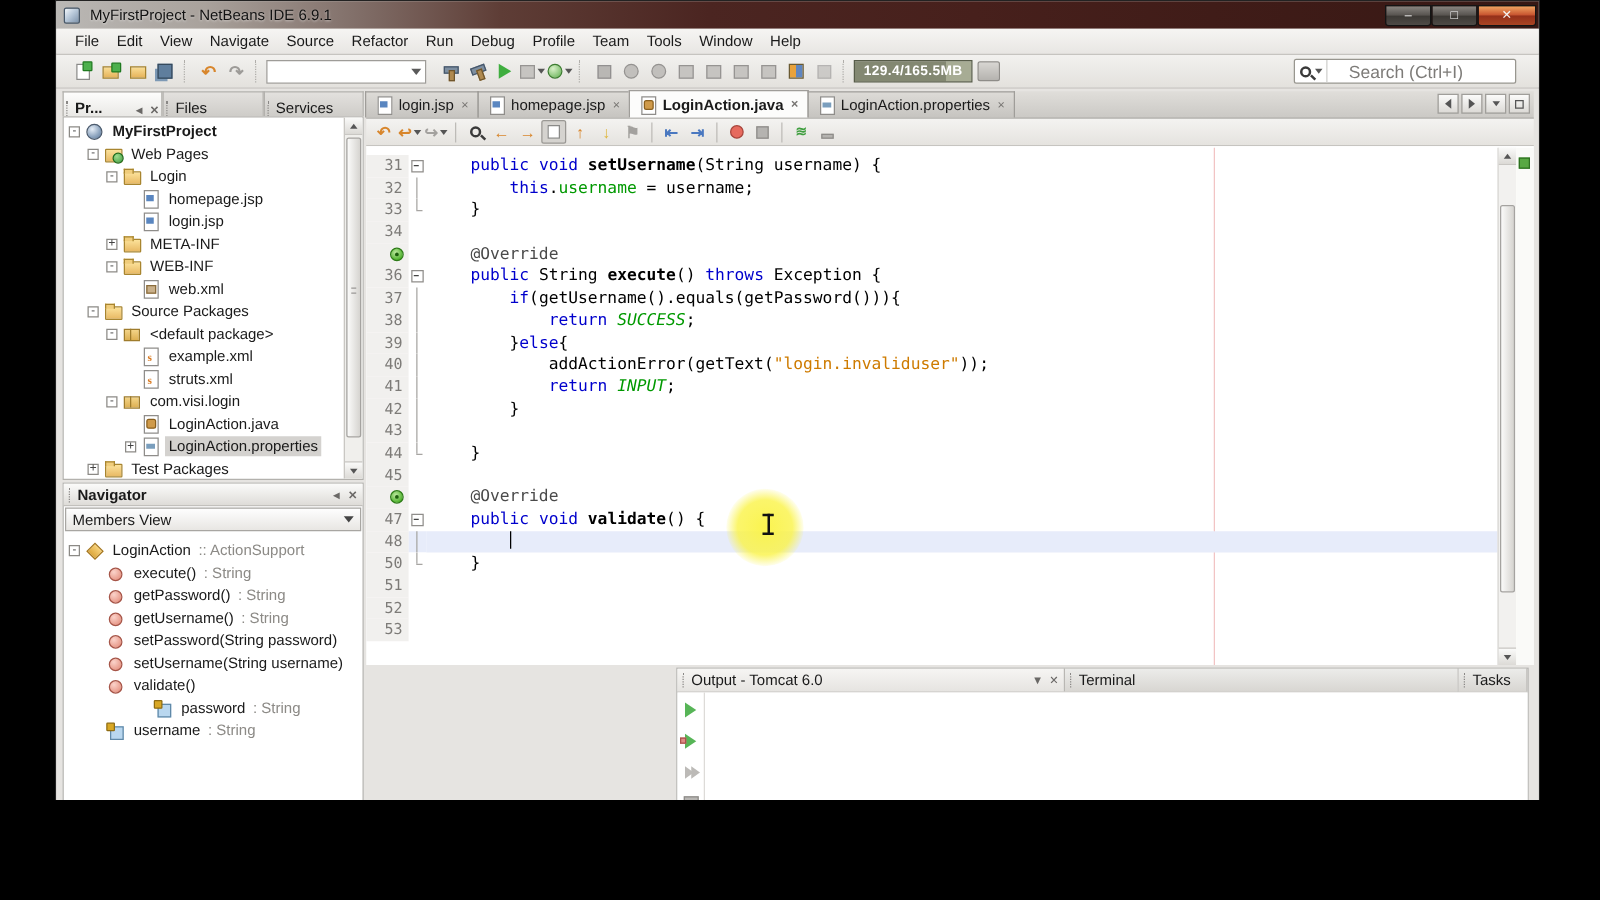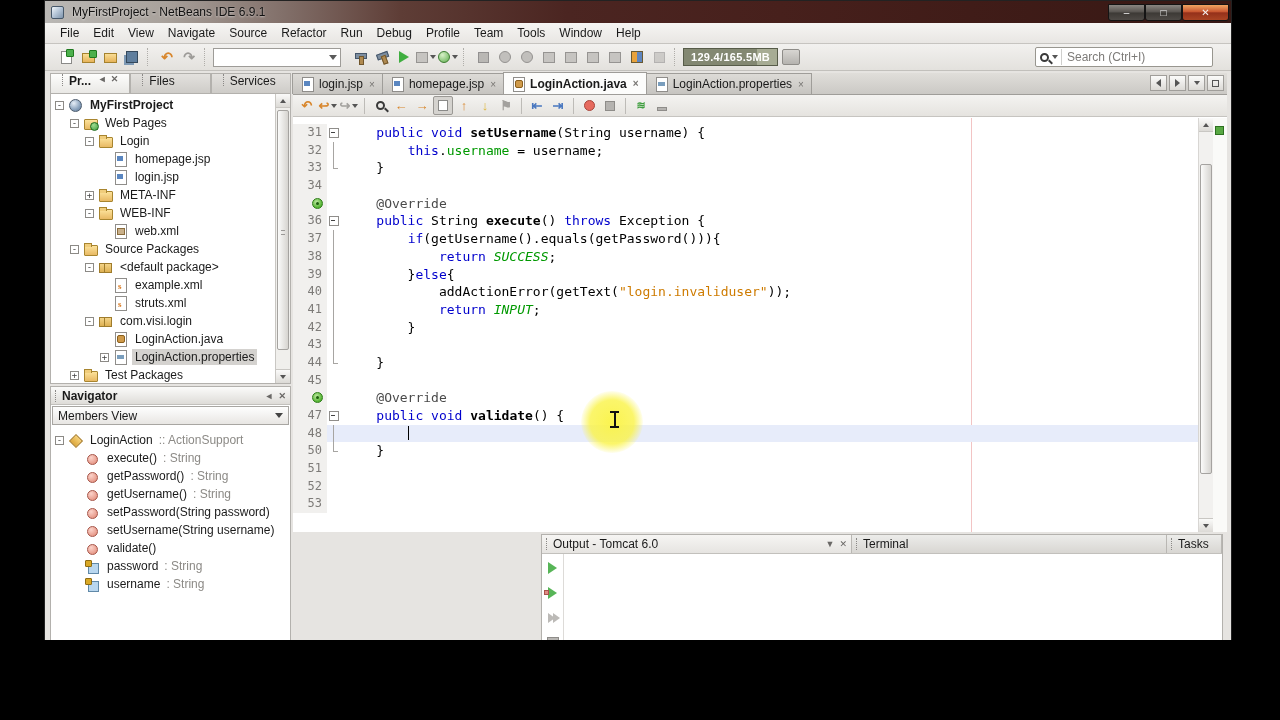--- a/index.html
+++ b/index.html
@@ -53,31 +53,31 @@
   .gray-doc{width:12px;height:11px;background:#c6c4c1;border:1px solid #969492;}
   .diff-ic{width:12px;height:12px;background:linear-gradient(90deg,#e8a23c 50%,#5f86c0 50%);border:1px solid #6a5a32;}
   .memory{height:18px;padding:1px 7px;background:linear-gradient(90deg,#838872 0%,#838872 78%,#a7ac94 78%);
     border:1px solid #575c49;color:#fff;font-weight:bold;font-size:11px;line-height:15px;letter-spacing:.3px;}
   .gc-btn{width:18px;height:16px;background:linear-gradient(#d8d6d2,#b5b3af);border:1px solid #8e8c88;border-radius:2px;margin-left:4px;}
   .search-wrap{display:flex;align-items:center;height:20px;width:178px;margin-left:auto;margin-right:18px;
     background:#fff;border:1px solid #98968f;border-radius:2px;padding:0 4px;}
   .mag{width:9px;height:9px;border:2px solid #3a3a3a;border-radius:50%;position:relative;flex:none;}
   .mag::after{content:"";position:absolute;left:6px;top:6px;width:5px;height:2px;background:#3a3a3a;transform:rotate(45deg);}
   .search-wrap .dd{margin:0 3px;}
-  .search-wrap input{border:0;outline:0;flex:1;font-size:12px;color:#333;font-family:"Liberation Sans",sans-serif;background:transparent;border-left:1px solid #cfcfcd;padding-left:5px;}
+  .search-wrap input{border:0;outline:0;flex:1;font-size:14px;color:#333;font-family:"Liberation Sans",sans-serif;background:transparent;border-left:1px solid #cfcfcd;padding-left:17px;}
   .search-wrap input::placeholder{color:#7d7b78;}
 
   
   .workspace{position:absolute;left:0;top:70px;right:0;bottom:24px;background:#e6e4e1;}
 
   
   .sidebar{position:absolute;left:5px;top:0;width:241px;bottom:0;}
   .side-tabs{position:absolute;left:0;top:2px;right:0;height:20px;display:flex;}
   .side-tab{flex:1;border:1px solid #b3b1ad;border-bottom:0;background:linear-gradient(#e3e1de,#ceccc8);
-    display:flex;align-items:flex-start;padding:0 11px;font-size:12px;}
+    display:flex;align-items:flex-end;padding:0 2px;font-size:12px;}
   .side-tab.active{background:linear-gradient(#fdfdfc,#e9e8e5);font-weight:bold;}
   .grip{width:3px;height:12px;border-left:1px dotted #8a8886;margin-right:4px;}
   .side-tab .mini-x{margin-left:4px;color:#6a6866;font-size:9px;}
   .side-tab .pin{margin-left:auto;color:#6a6866;font-size:9px;}
   .projects-body{position:absolute;left:0;top:22px;right:0;height:291px;background:#fff;border:1px solid #b3b1ad;overflow:hidden;}
   .tree{position:absolute;left:0;top:2px;right:16px;bottom:0;}
   .tree-row{height:18px;display:flex;align-items:center;white-space:nowrap;}
   .expander{width:9px;height:9px;flex:none;border:1px solid #8c8a86;background:#fff;color:#444;
     font:9px/7px "DejaVu Sans Mono",monospace;text-align:center;margin-right:4px;}
   .expander.hidden{visibility:hidden;}
@@ -499,21 +499,21 @@
                 <span class="tree-label">setPassword(String password)</span>
               </div>
               <div class="tree-row" style="padding-left: 34px;">
                 <span class="ic ic-method"></span>
                 <span class="tree-label">setUsername(String username)</span>
               </div>
               <div class="tree-row" style="padding-left: 34px;">
                 <span class="ic ic-method"></span>
                 <span class="tree-label">validate()</span>
               </div>
-              <div class="tree-row" style="padding-left: 34px;">
+              <div class="tree-row" style="padding-left: 34px; margin-left: 38px;">
                 <span class="ic ic-field"></span>
                 <span class="tree-label">password</span>
                 <span class="tree-label nav-type"> : String</span>
               </div>
               <div class="tree-row" style="padding-left: 34px;">
                 <span class="ic ic-field"></span>
                 <span class="tree-label">username</span>
                 <span class="tree-label nav-type"> : String</span>
               </div>
             </div>

